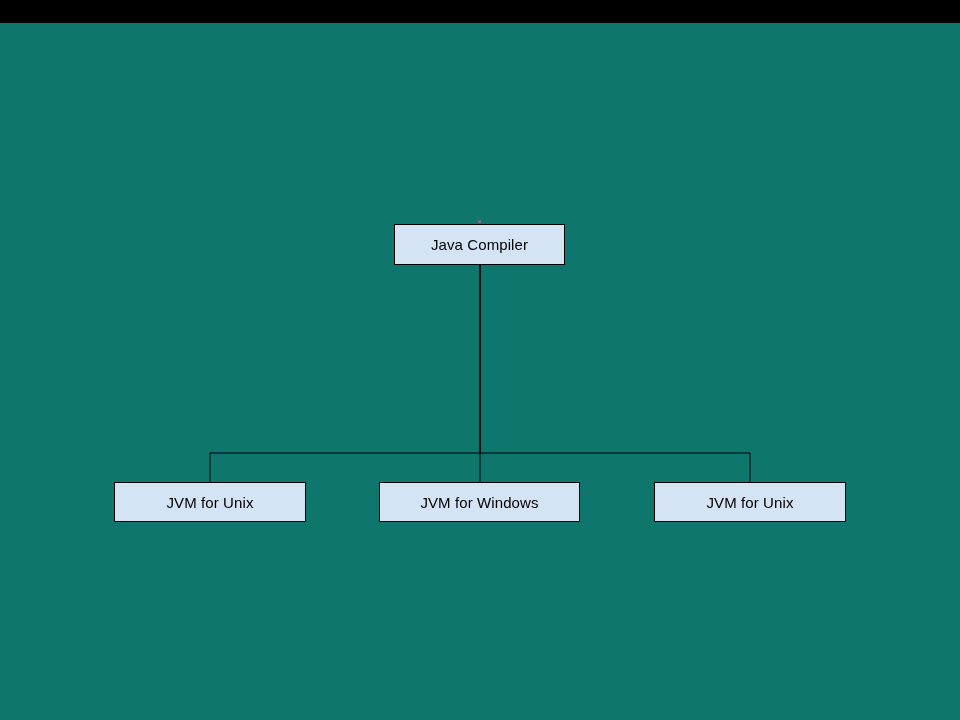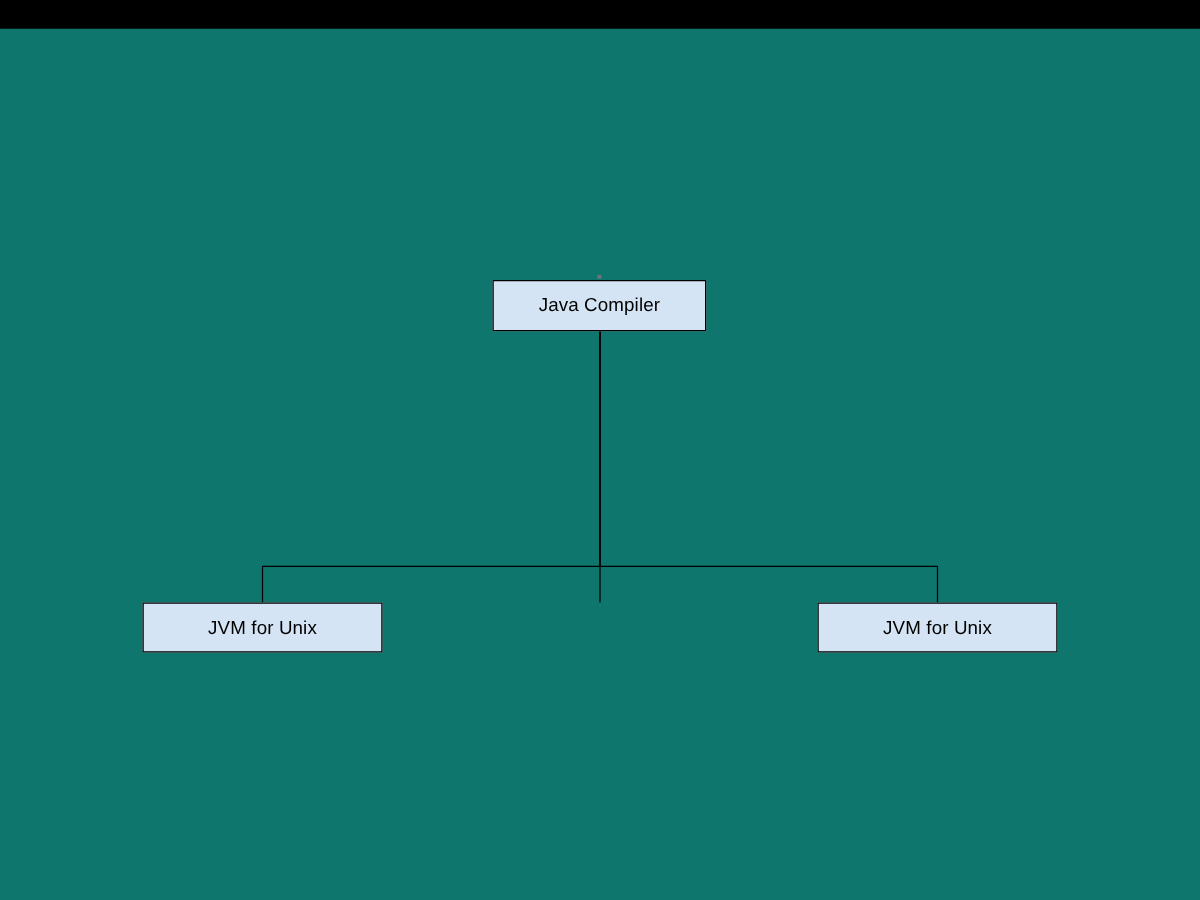--- a/index.html
+++ b/index.html
@@ -102,18 +102,21 @@
   <div id="compiler-top-stub"></div>
 
   <div class="node-box" id="node-java-compiler">
     <span class="node-label">Java Compiler</span>
   </div>
 
   <div class="node-box" id="node-jvm-unix-left">
     <span class="node-label">JVM for Unix</span>
   </div>
 
+  <div class="node-box" id="node-jvm-windows">
+    <span class="node-label">JVM for Windows</span>
+  </div>
 
   <div class="node-box" id="node-jvm-unix-right">
     <span class="node-label">JVM for Unix</span>
   </div>
 
 </div>
 
 </body></html>

